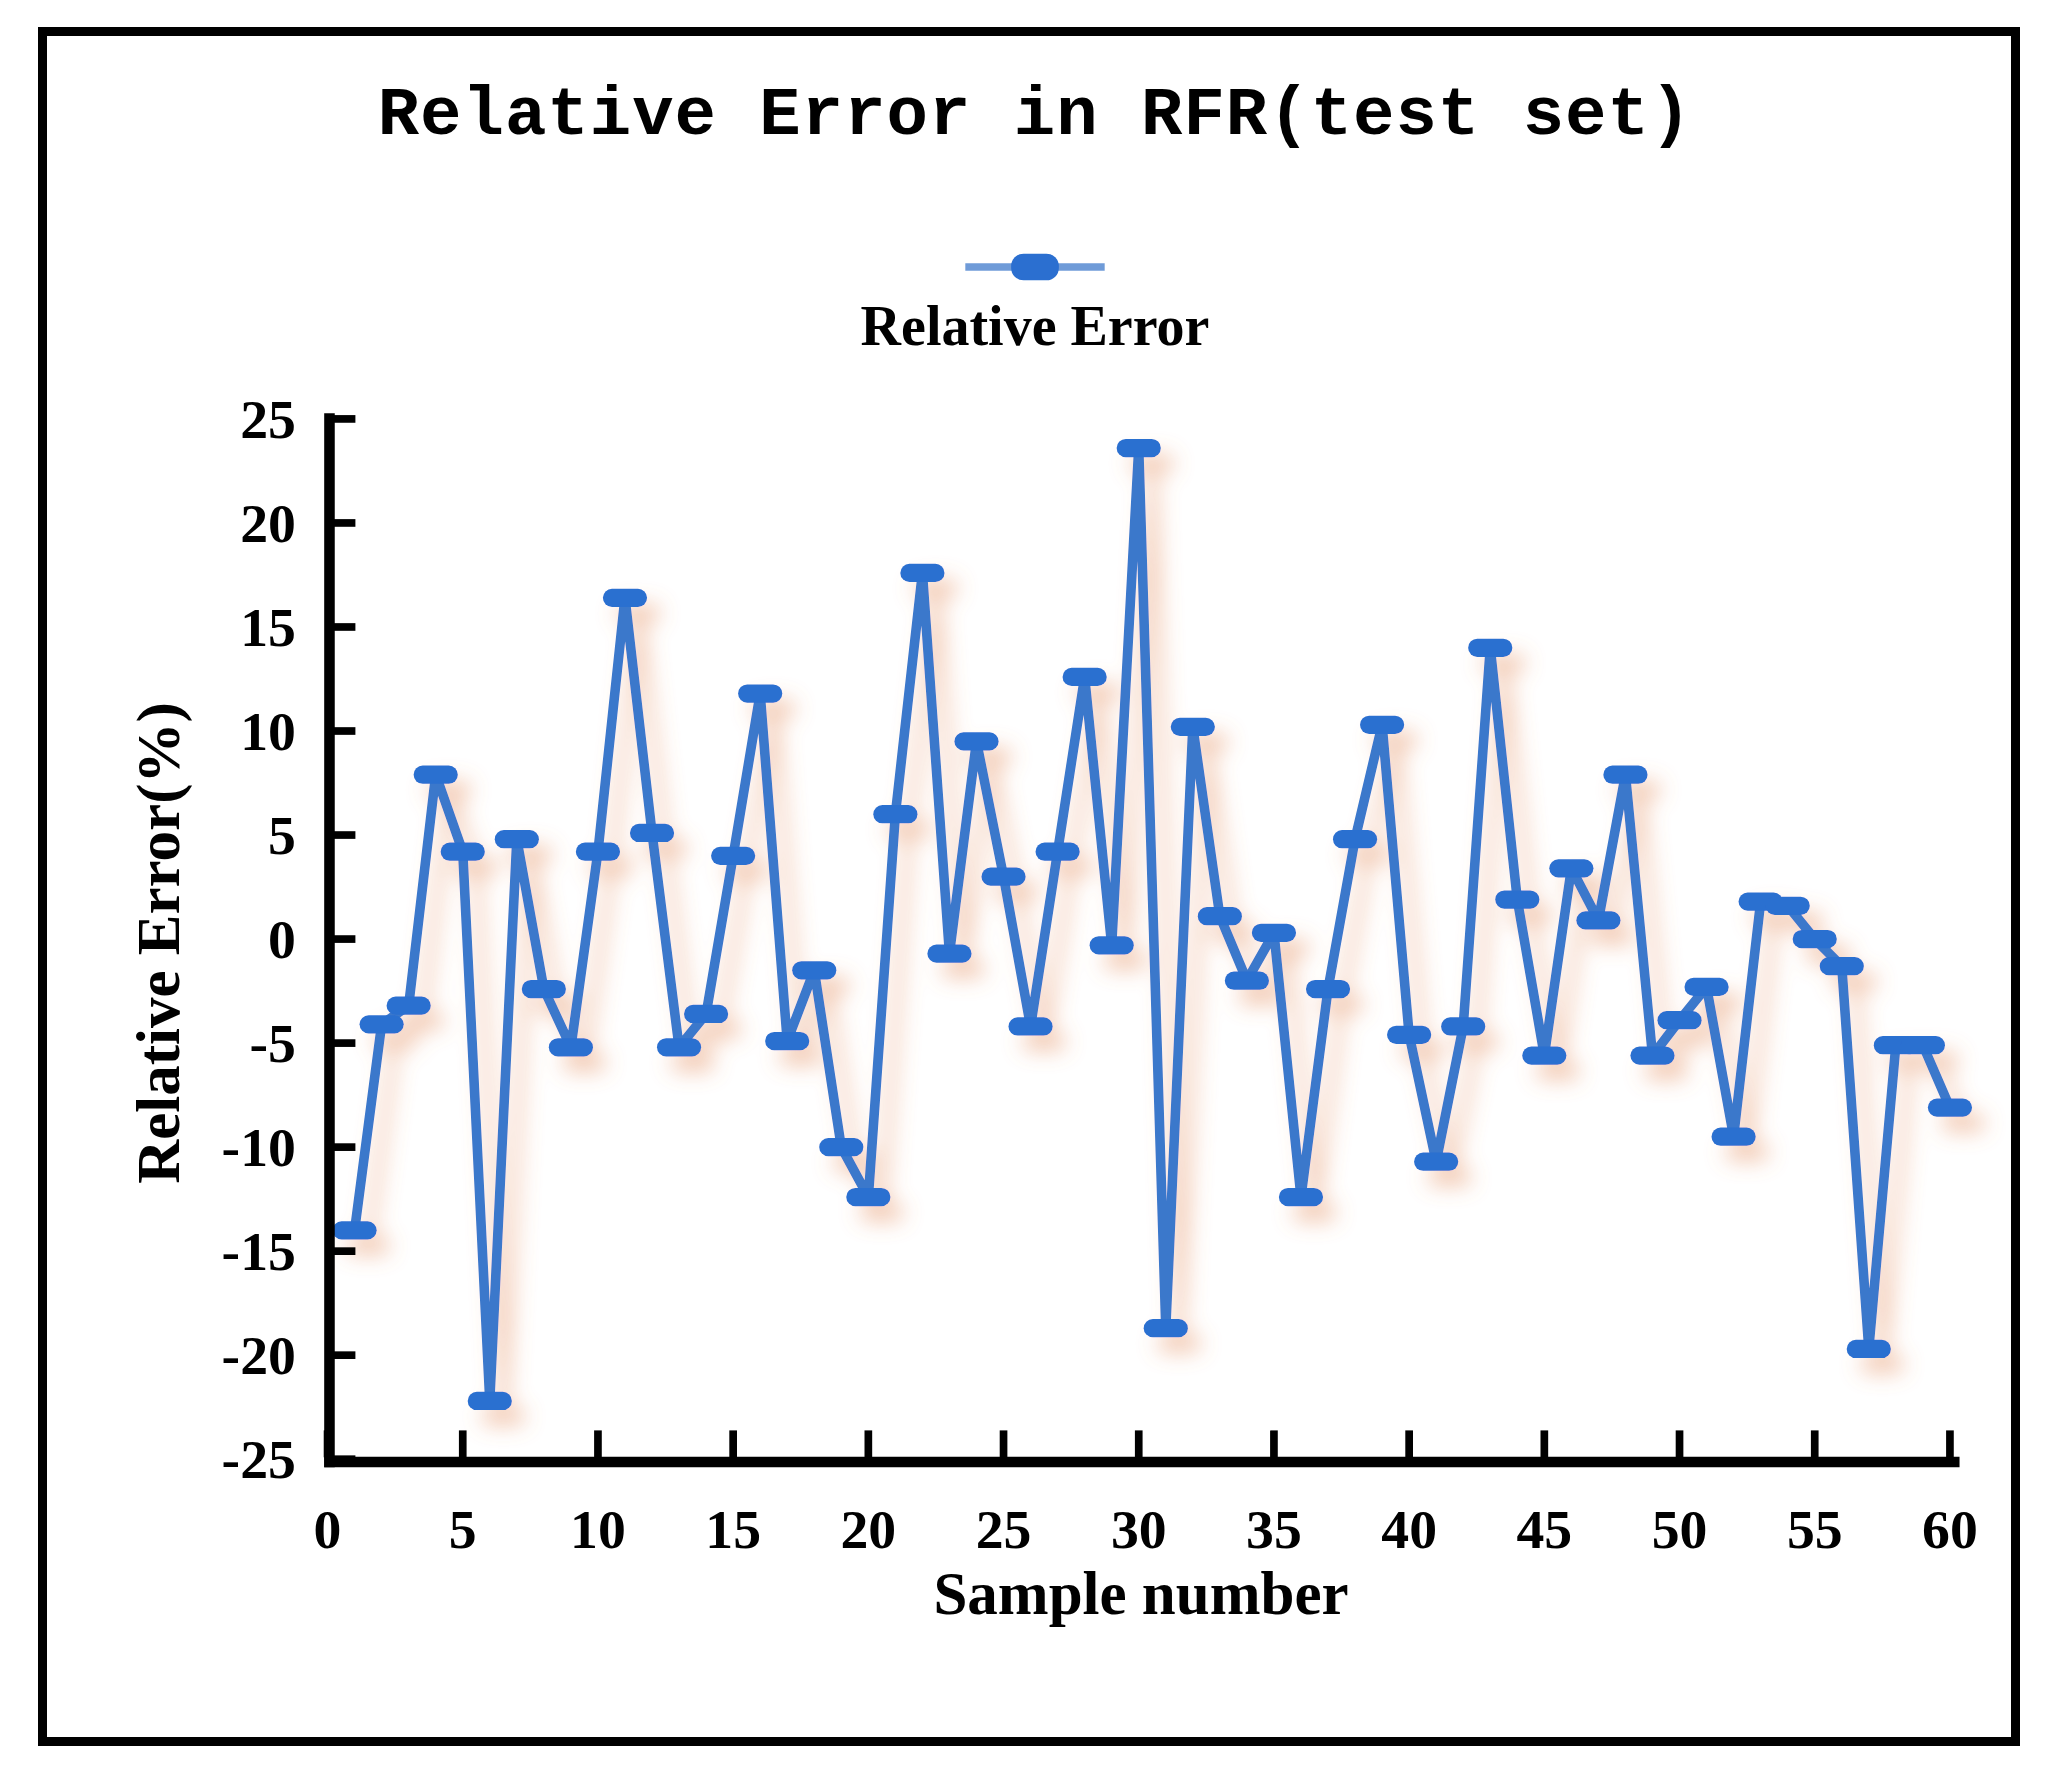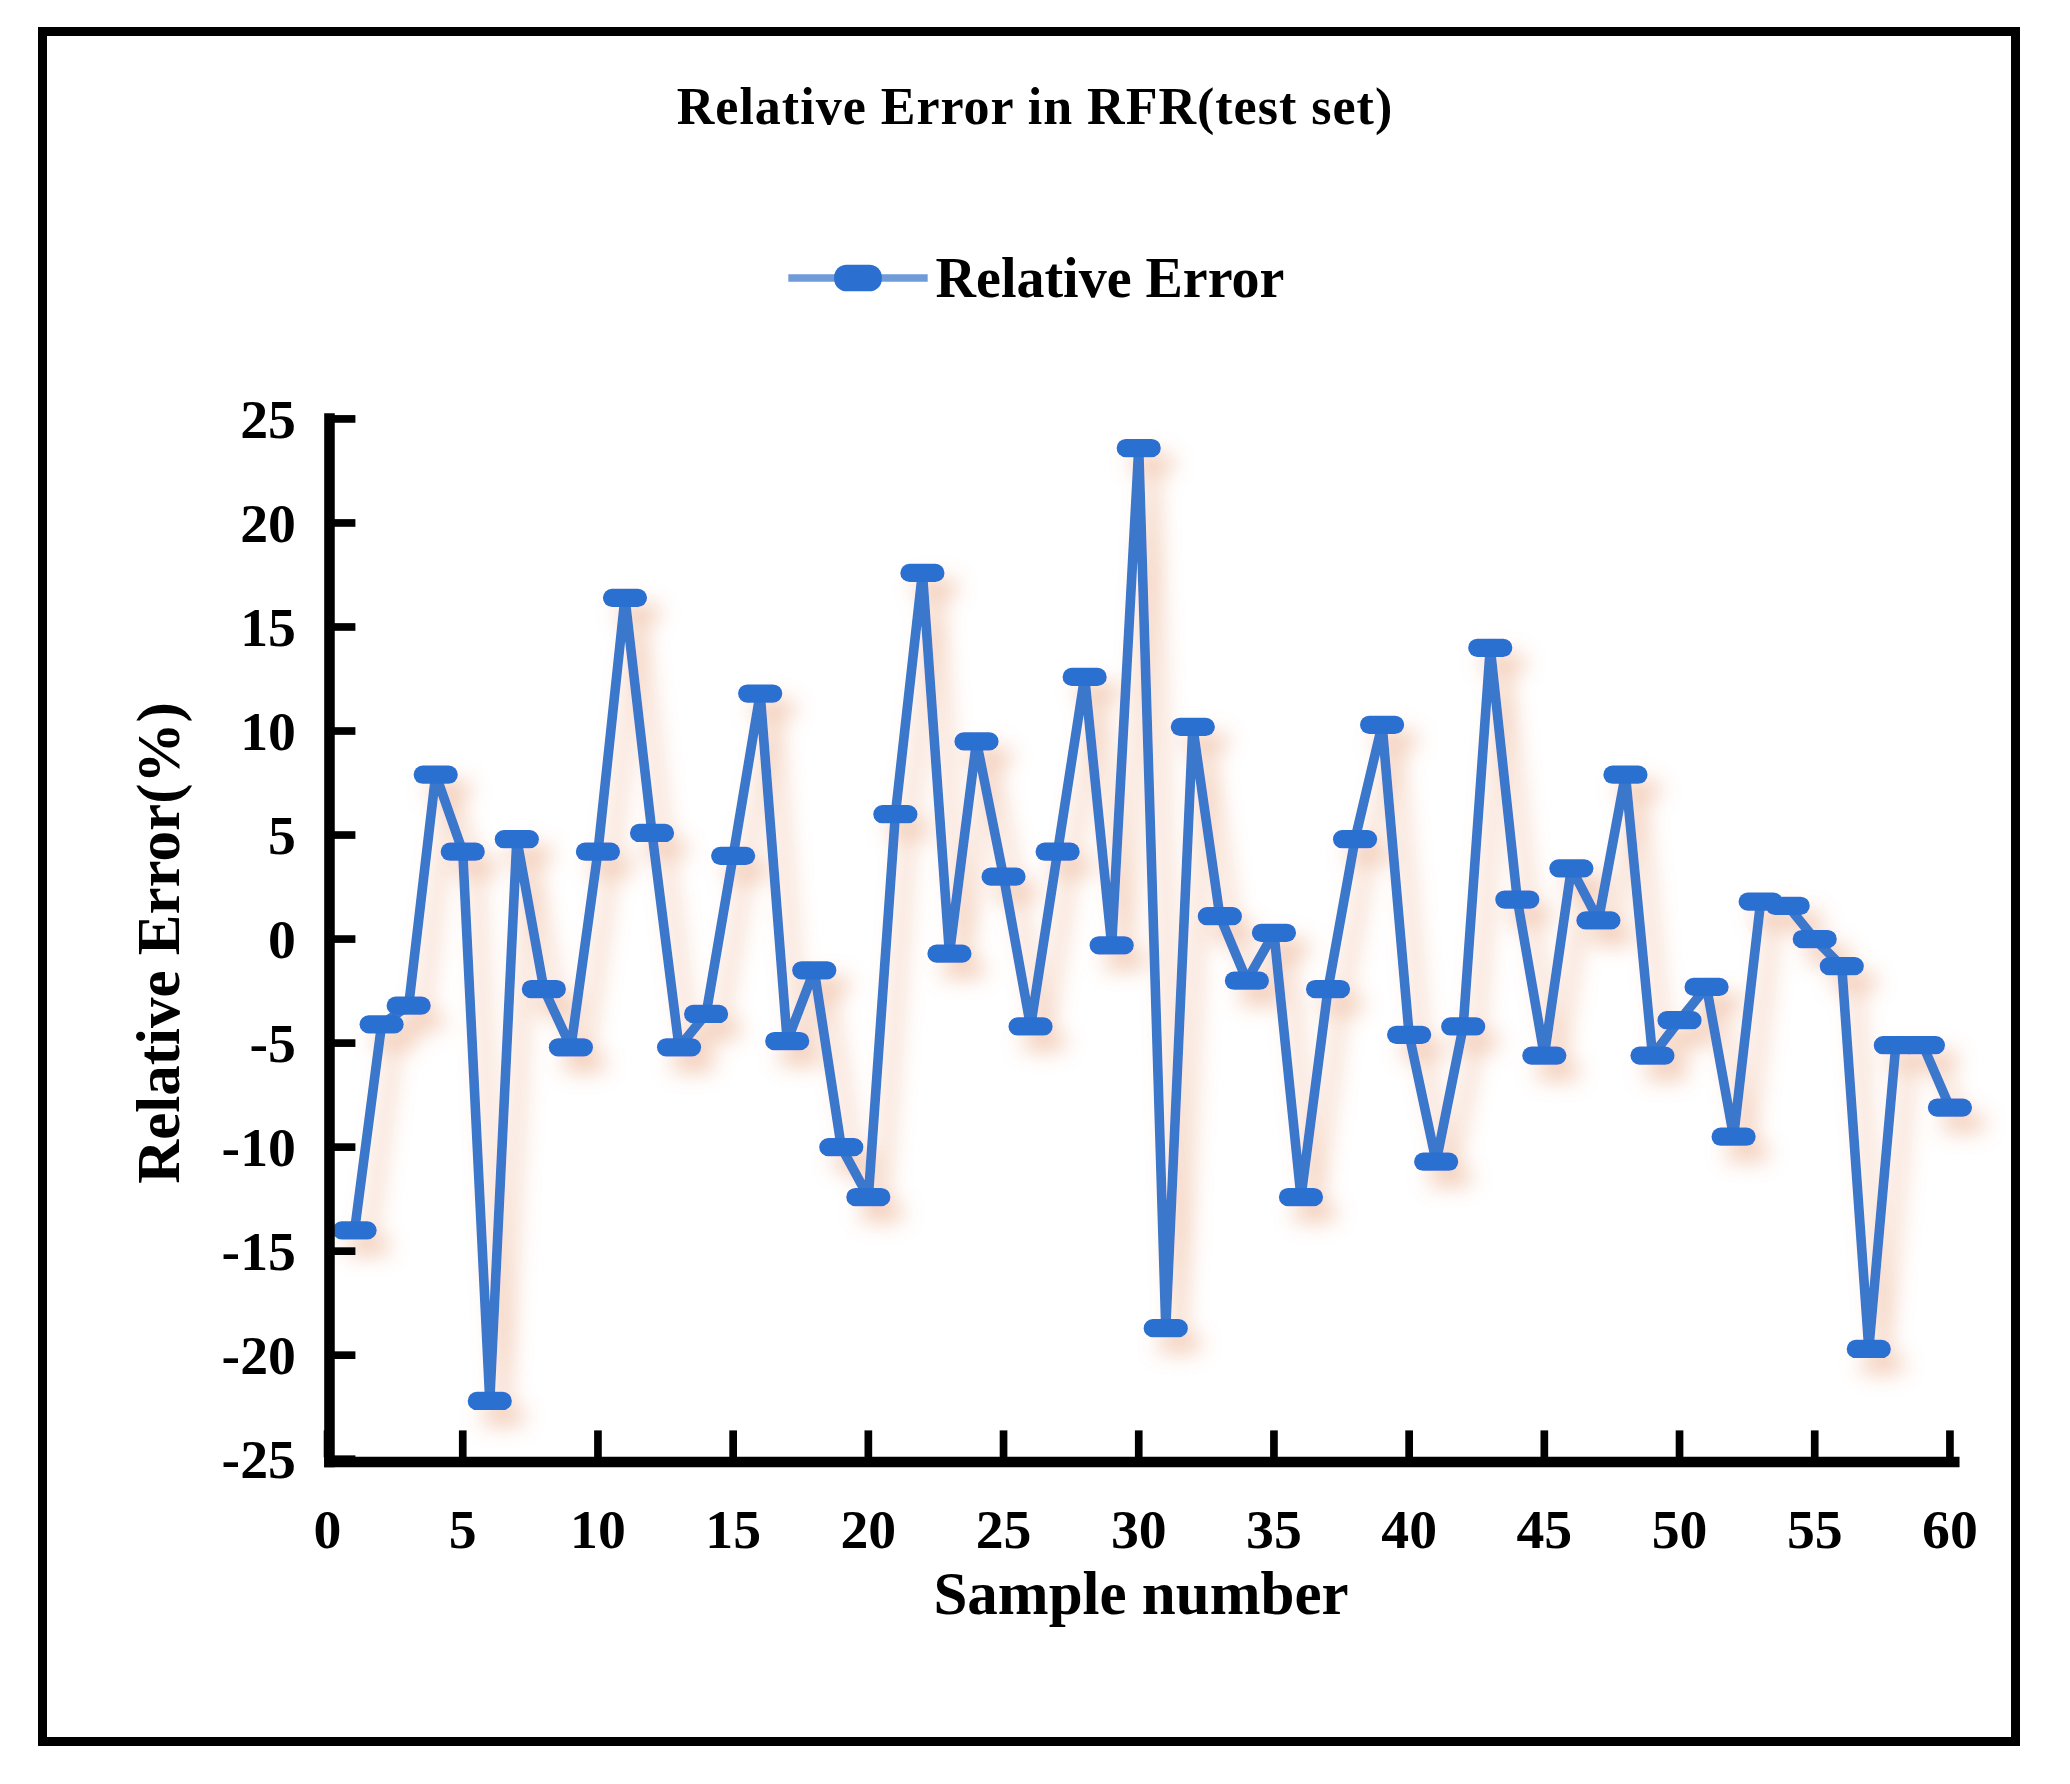--- a/index.html
+++ b/index.html
@@ -7,28 +7,28 @@
     width:2070px;height:1784px;position:relative;background:#ffffff;
     font-family:"Liberation Serif",serif;font-weight:bold;color:#000;
     overflow:hidden;
   }
   .frame{
     position:absolute;left:38px;top:27px;width:1982px;height:1719px;
     border:9.6px solid #000;background:#fff;box-sizing:border-box;
   }
   .title{
     position:absolute;left:0;right:0;top:77px;text-align:center;
-    font-size:52px;letter-spacing:1px;white-space:nowrap;
+    font-size:69px;letter-spacing:1px;white-space:nowrap;font-family:Liberation Mono, monospace;
   }
   .legend{
     position:absolute;left:0;right:0;top:246px;
     display:flex;justify-content:center;align-items:center;gap:15.4px;
     font-size:56px;white-space:nowrap;
   }
-  .legend .item{display:flex;align-items:center;gap:6px;}
+  .legend .item{display:flex;align-items:center;gap:6px;flex-direction:column;}
   .legend svg{display:block;}
   .ytitle{
     position:absolute;left:159px;top:943px;
     transform:translate(-50%,-50%) rotate(-90deg);
     font-size:61px;white-space:nowrap;
   }
   .xtitle{
     position:absolute;left:1141px;top:1594px;
     transform:translate(-50%,-50%);
     font-size:61px;white-space:nowrap;

